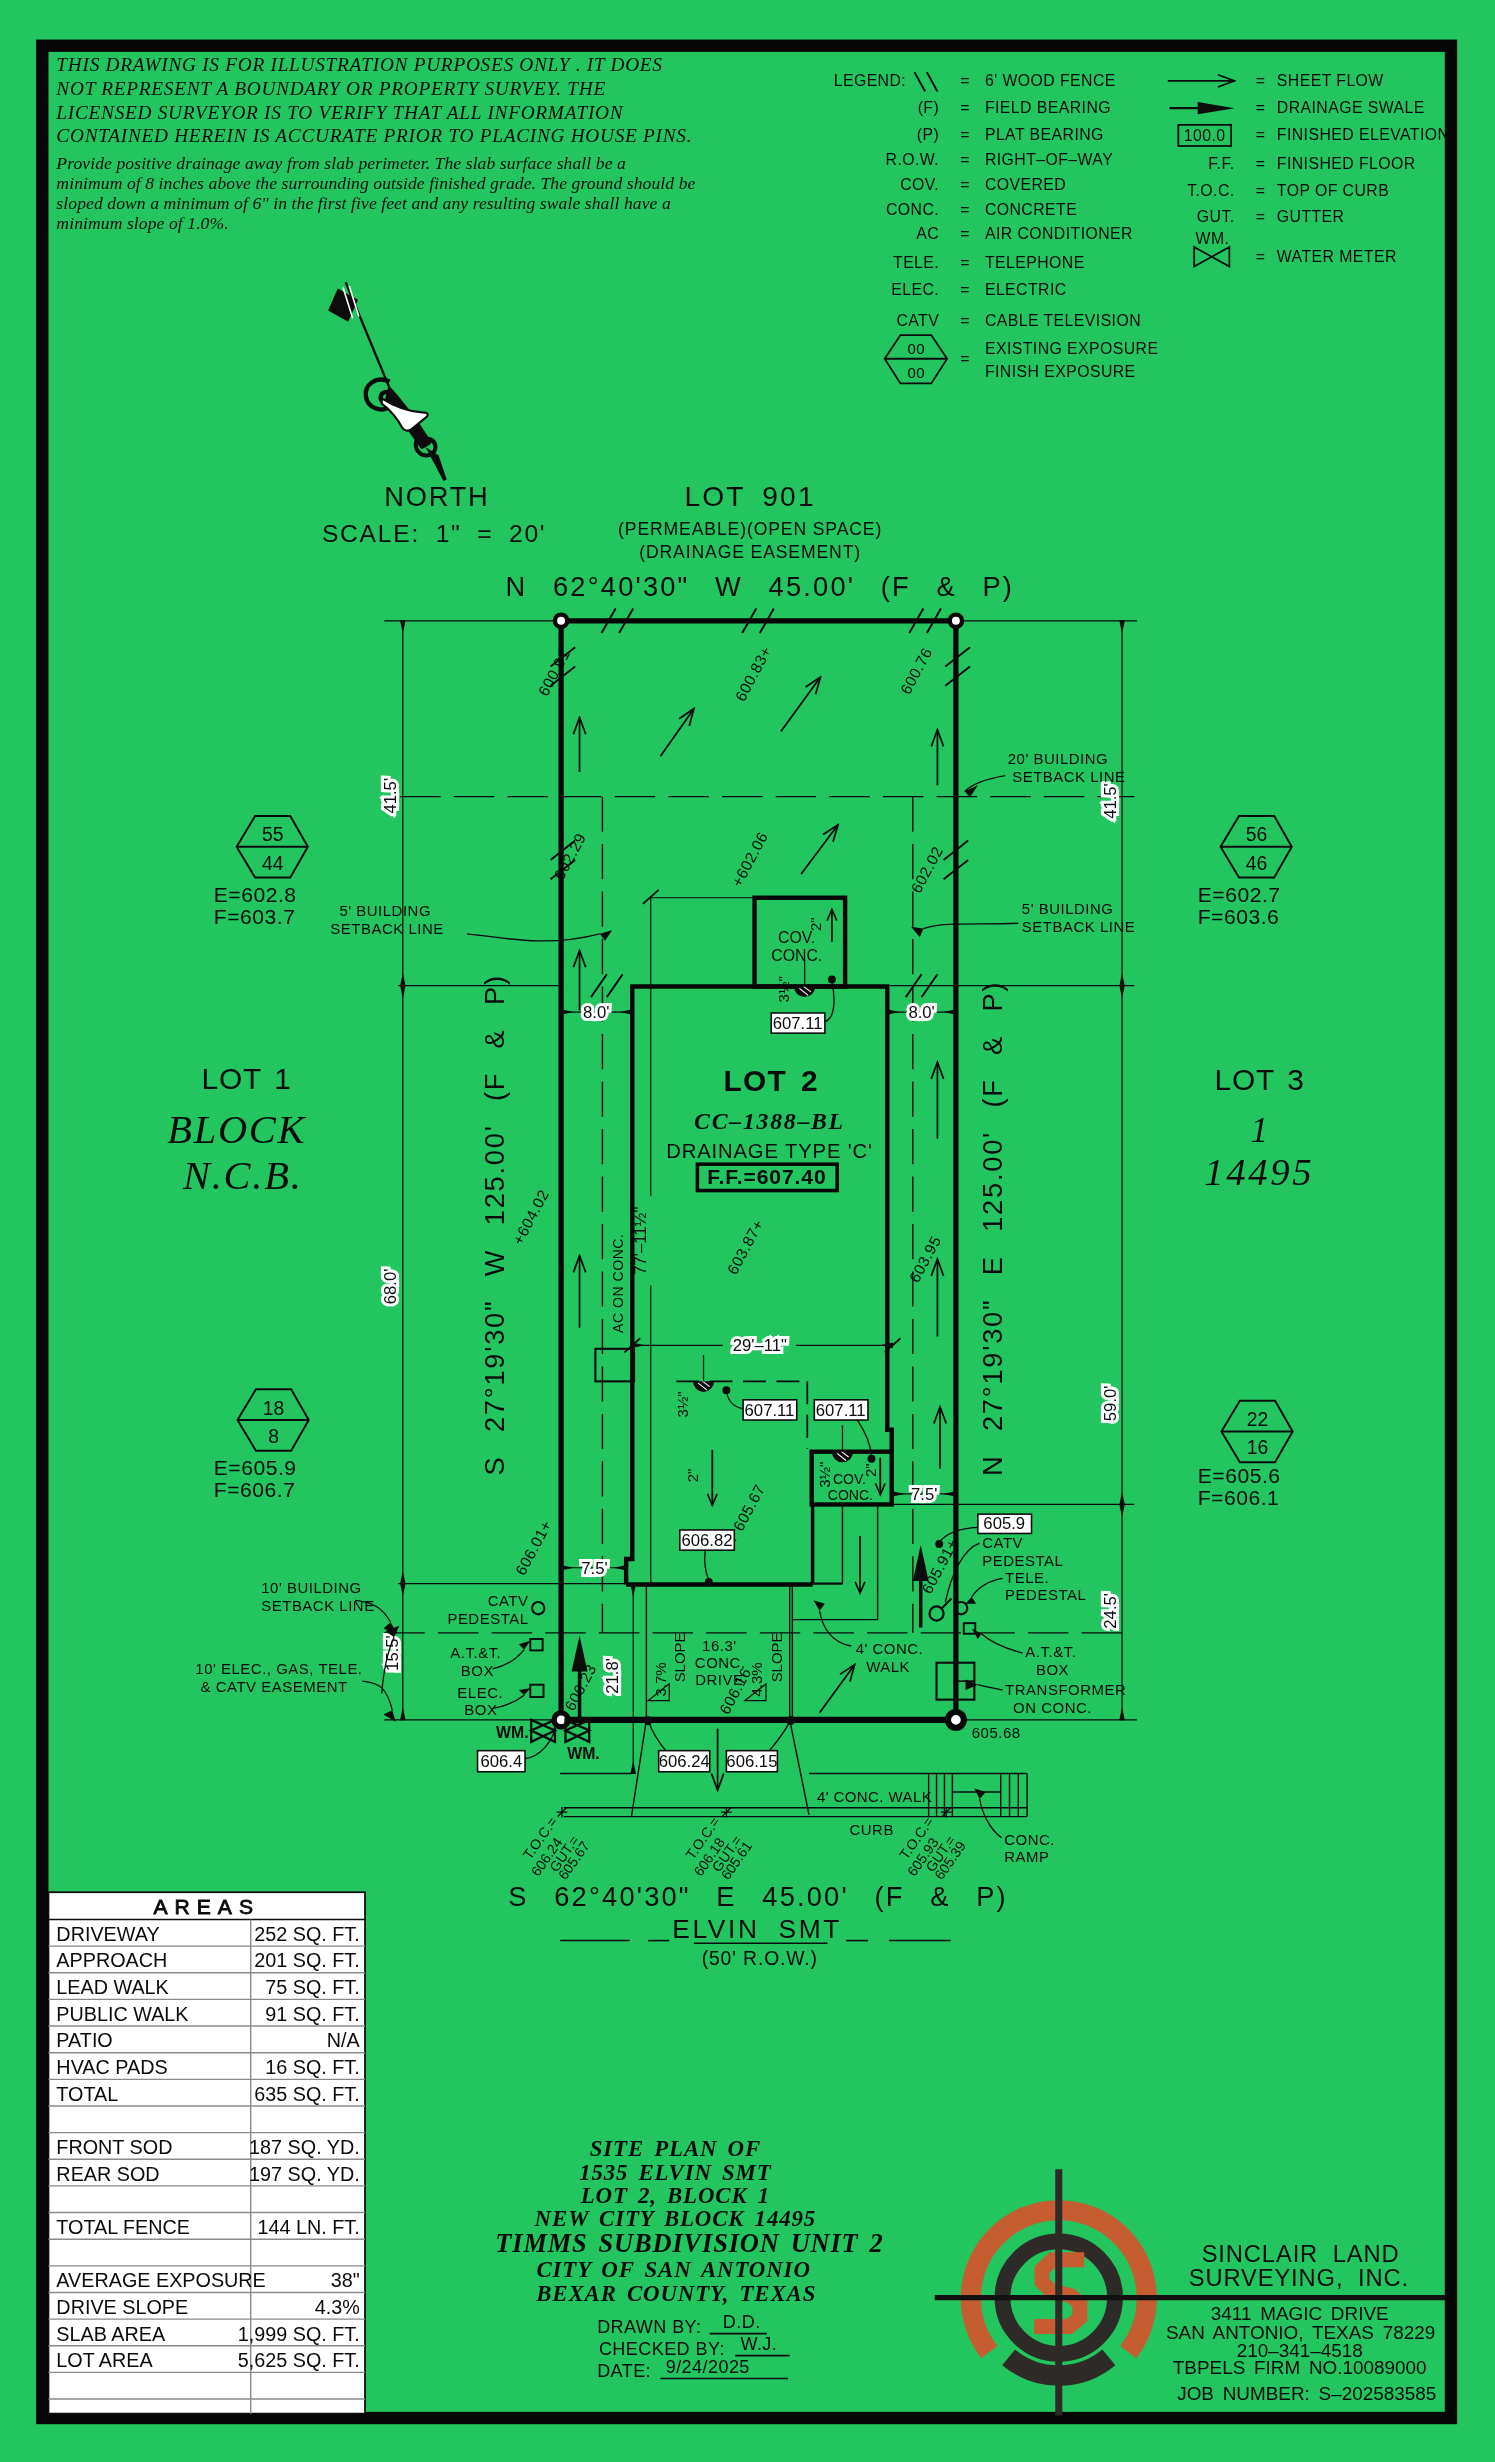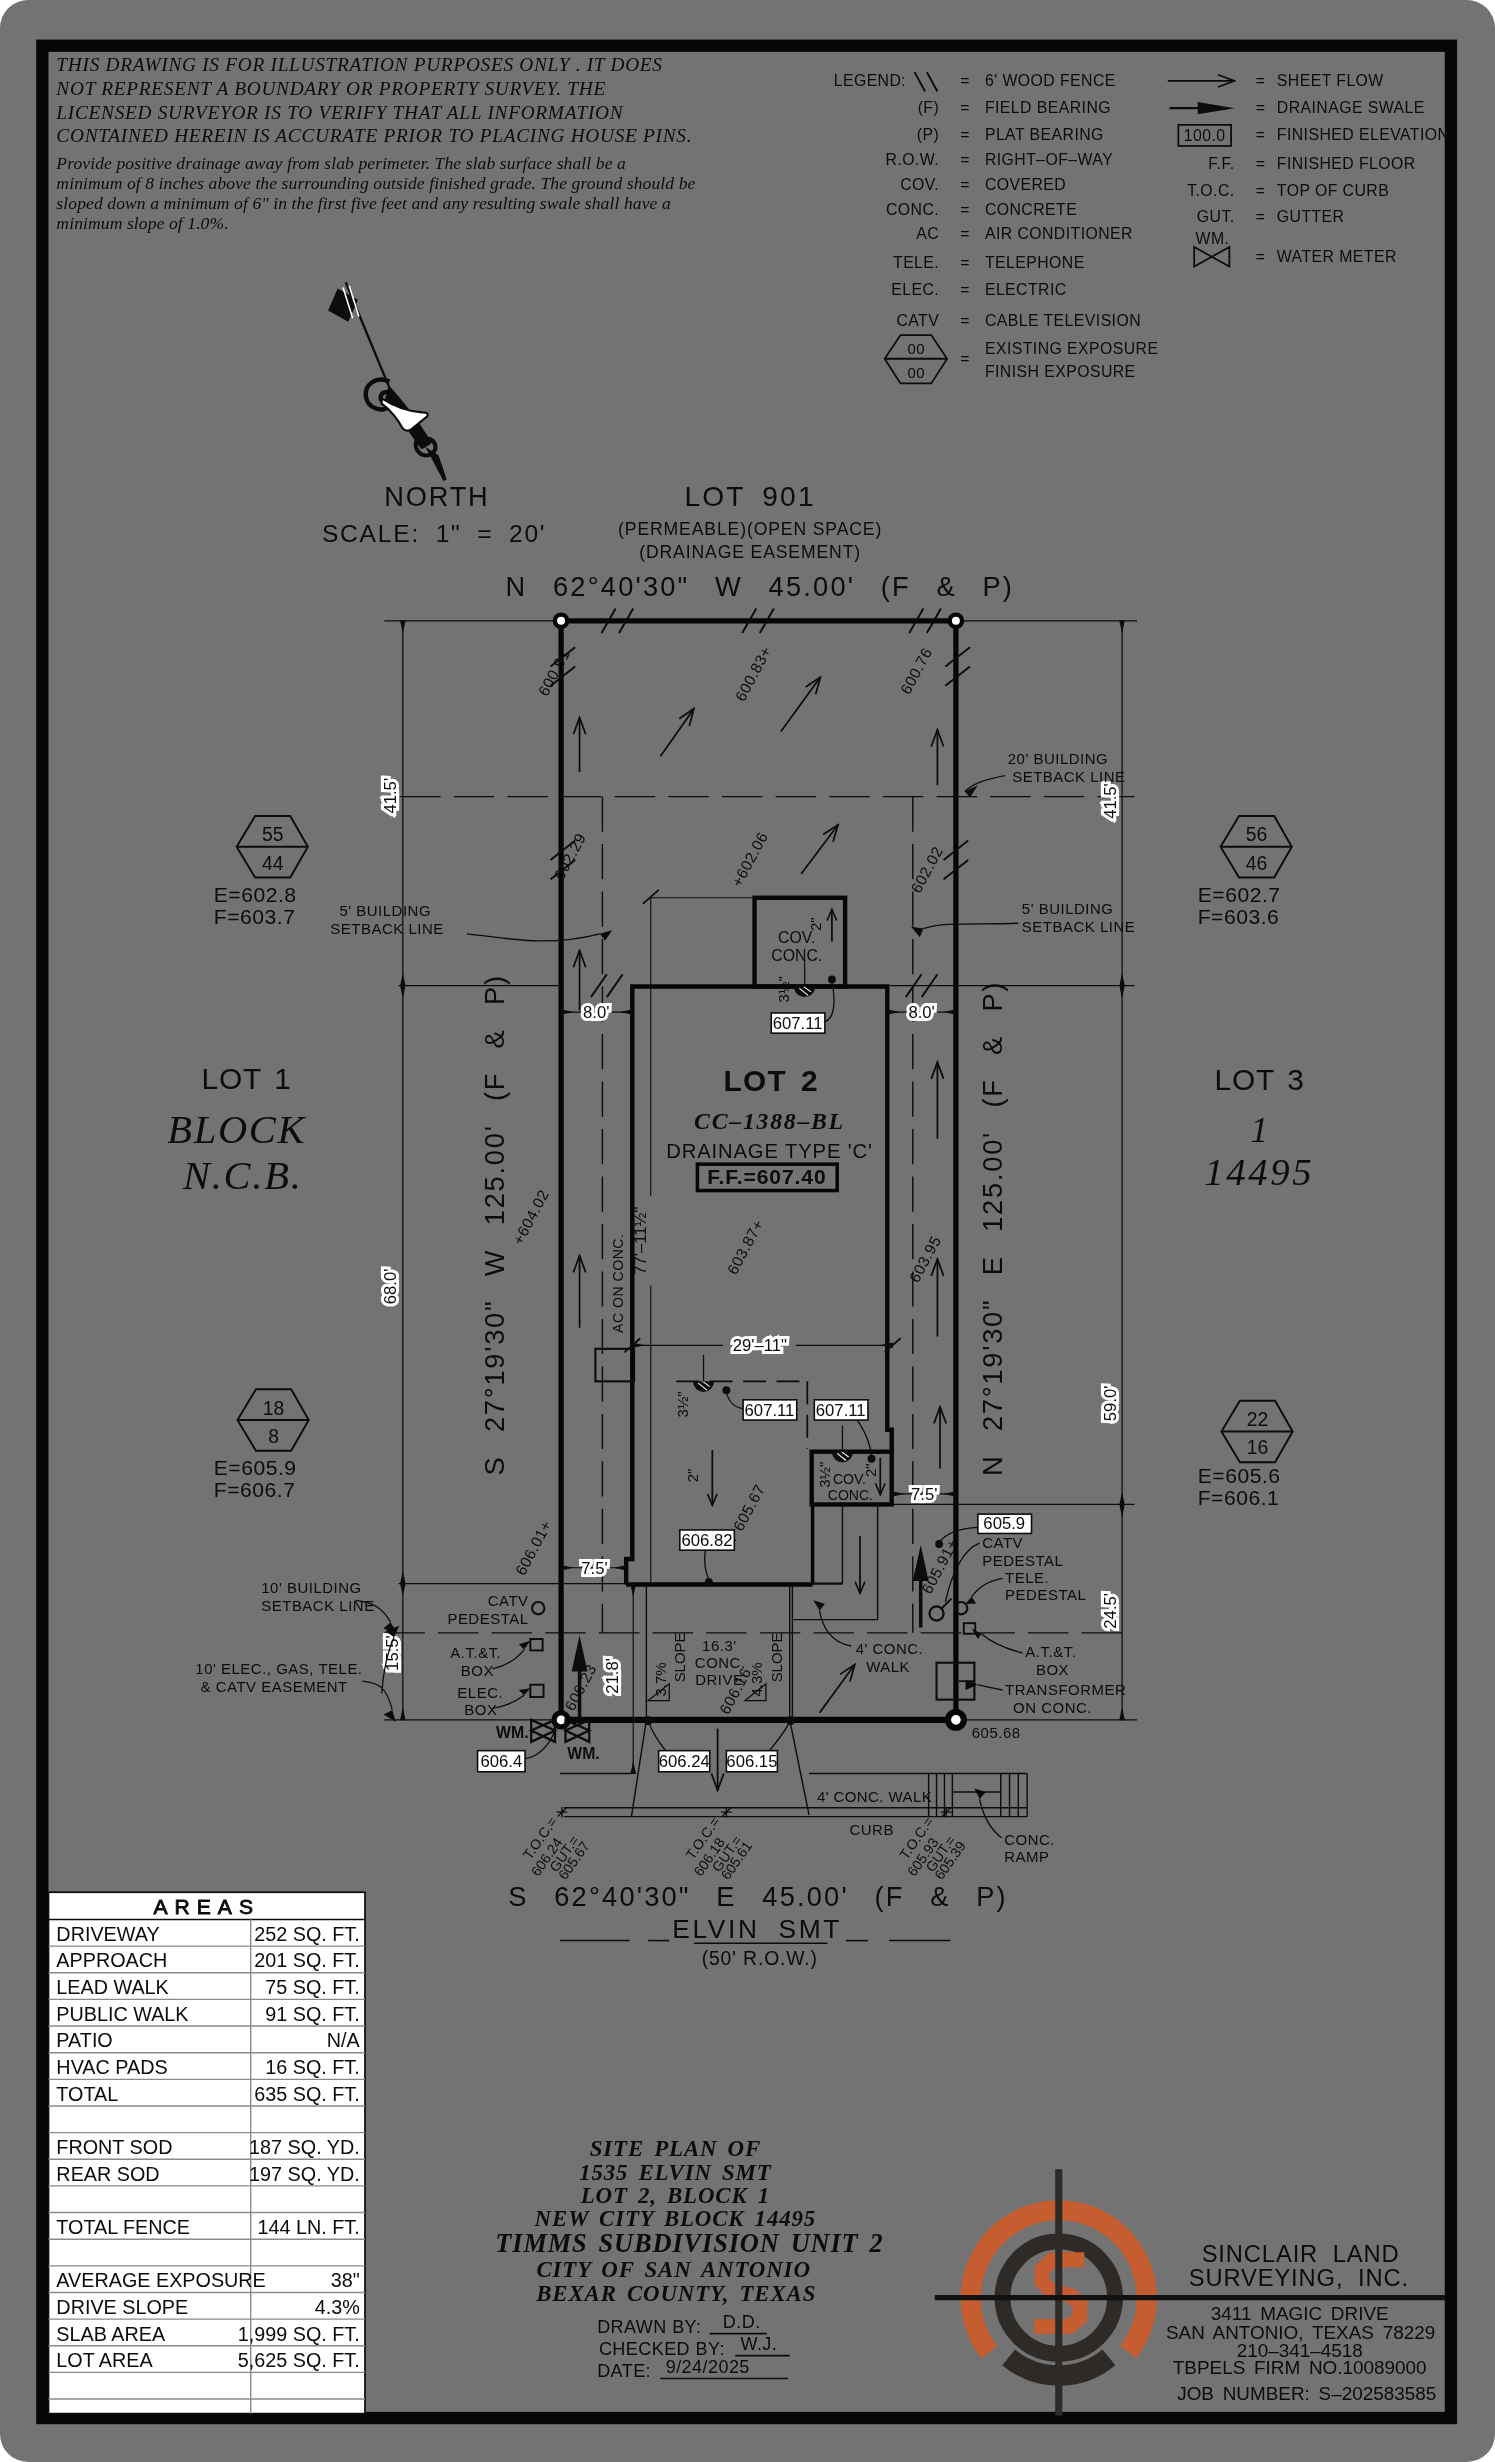--- a/index.html
+++ b/index.html
@@ -1,16 +1,16 @@
 <!DOCTYPE html>
 <html style="font-size:14px"><head>
 <meta charset="utf-8">
 <style>
 html,body{margin:0;padding:0;background:#ffffff;}
-#page{width:1495px;height:2462px;position:relative;background:#737373;border-radius:28px;}
+#page{width:1495px;height:2462px;position:relative;background:#22c55e;}
 text{font-family:"Liberation Sans",sans-serif;fill:#0c0c0c;}
 .c{letter-spacing:0.6px;}
 .ser,.ser text{font-family:"Liberation Serif",serif !important;font-style:italic;}
 .bold{font-weight:bold;}
 .mid{text-anchor:middle;}
 .end{text-anchor:end;}
 .halo{paint-order:stroke fill;stroke:#fff;stroke-width:7px;}
 </style>
 </head>
 <body>

